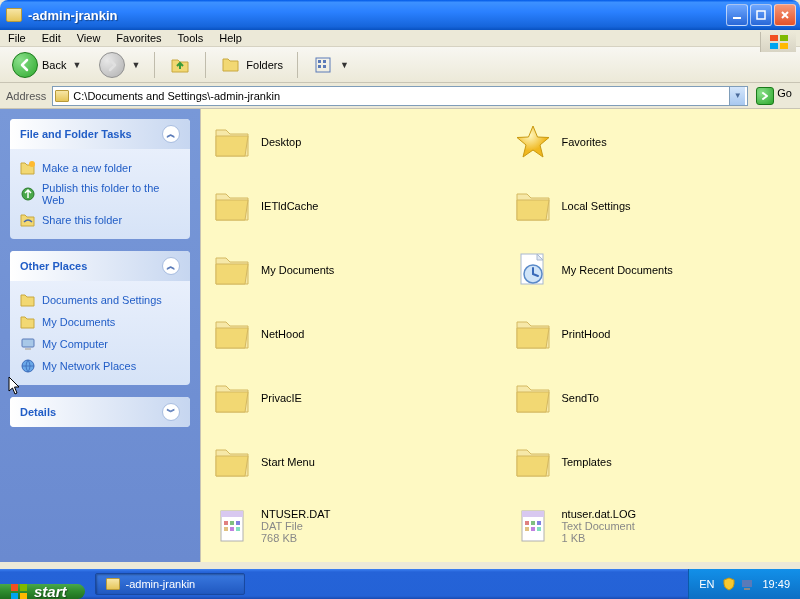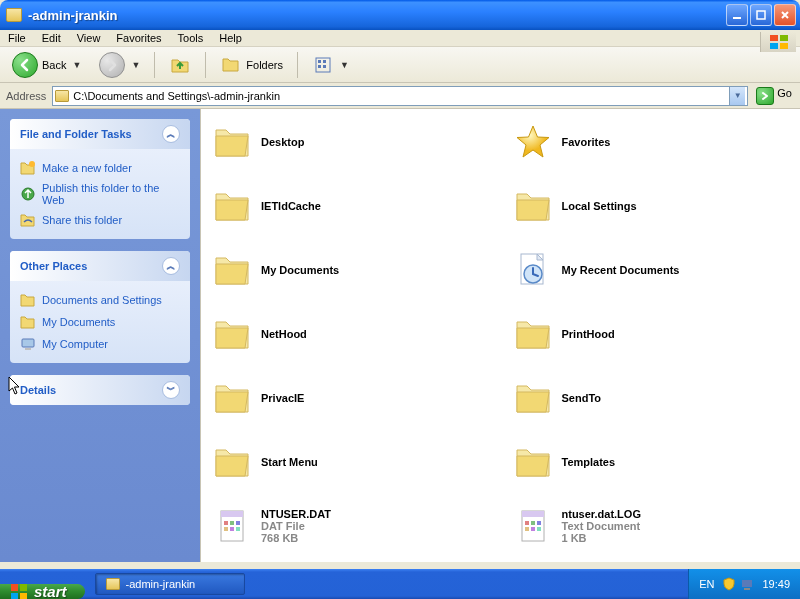--- a/index.html
+++ b/index.html
@@ -49,21 +49,21 @@
 .sidebar { width:200px; background:linear-gradient(to bottom,#7898d8 0%,#6a8ad0 100%); padding:10px; overflow:hidden;}
 .panel { background:linear-gradient(to bottom,#eef3fd,#d6e3f7); border-radius:4px; margin-bottom:12px; font-size:11px; }
 .phead { background:linear-gradient(to right,#ffffff,#c6d6f0); padding:6px 10px; border-radius:4px 4px 0 0; display:flex; justify-content:space-between; align-items:center; color:#215dc6; font-weight:bold;}
 .phead.collapsed { border-radius:4px;}
 .chev { width:18px; height:18px; border-radius:50%; background:white; border:1px solid #a8bde0; display:flex; align-items:center; justify-content:center; font-size:9px; color:#5a7ab8;}
 .pbody { padding:8px 10px;}
 .plink { display:flex; align-items:center; gap:6px; padding:3px 0; color:#215dc6; cursor:default;}
 .plink .pico { width:16px; height:16px; display:flex;align-items:center;justify-content:center;}
 .plink .pico svg{width:16px;height:16px;}
 
-.content { flex:1; background:#ffffff; padding:10px 4px; overflow:auto; border-left:1px solid #c8c4b4;font-weight:bold;}
+.content { flex:1; background:#fef9c3; padding:10px 4px; overflow:auto; border-left:1px solid #c8c4b4;}
 .items { display:grid; grid-template-columns: 1fr 1fr; column-gap: 10px; row-gap: 18px;}
 .fitem { display:flex; align-items:center; gap:8px; padding:2px 6px; cursor:default;}
 .fitem .bigico { width:42px; height:42px; flex-shrink:0; display:flex;align-items:center;justify-content:center;}
 .fitem .bigico svg { width:40px; height:40px;}
 .fitem .meta .name { font-size:11px; color:#000;}
 .fitem .meta .sub { font-size:11px; color:#888;}
 
 
 .taskbar { position:absolute; bottom:0; left:0; right:0; height:30px; background:linear-gradient(to bottom,#3c81f3 0%,#2563d8 10%,#2462d6 90%,#1a4ab0 100%); display:flex; align-items:stretch; color:white; font-size:11px;}
 .startbtn { background:linear-gradient(to bottom,#49a749 0%,#2e8b2e 50%,#1f6f1f 100%); border-radius:0 12px 12px 0; padding:0 18px 0 10px; display:flex; align-items:center; gap:6px; font-style:italic; font-weight:bold; font-size:15px; text-shadow:1px 1px 1px rgba(0,0,0,0.4);margin-top:15px;}
@@ -250,20 +250,29 @@
           </div>
         <div class="plink">
             <span class="pico">
               <svg viewBox="0 0 16 16">
                 <rect x="2" y="3" width="12" height="8" rx="1" fill="#a8c8e8" stroke="#5a7ab8"></rect>
                 <rect x="5" y="12" width="6" height="2" fill="#c0c0c0"></rect>
               </svg>
             </span>
             <span>My Computer</span>
           </div>
+        <div class="plink">
+            <span class="pico">
+              <svg viewBox="0 0 16 16">
+                <circle cx="8" cy="8" r="6" fill="#6aa8e8" stroke="#3a6ab8"></circle>
+                <path d="M2 8 L14 8 M8 2 Q4 8 8 14 M8 2 Q12 8 8 14" fill="none" stroke="#3a6ab8" stroke-width="0.8"></path>
+              </svg>
+            </span>
+            <span>My Network Places</span>
+          </div>
       </div>
     </div>
     <div class="panel">
       <div class="phead collapsed">
         <span>Details</span>
         <span class="chev">︾</span>
       </div>
     </div>
   </div>
 

